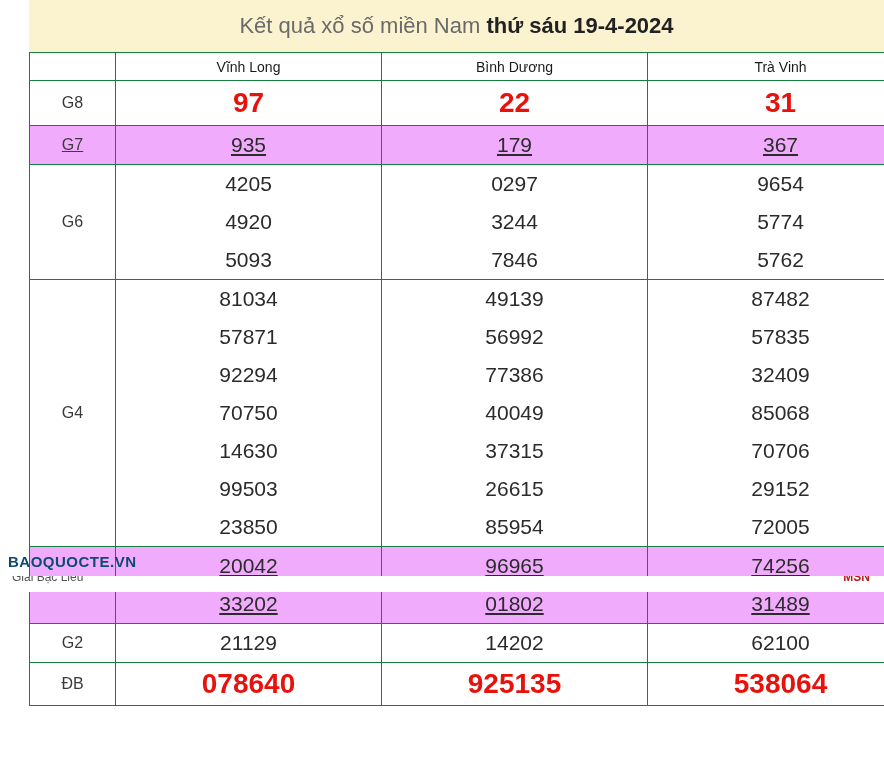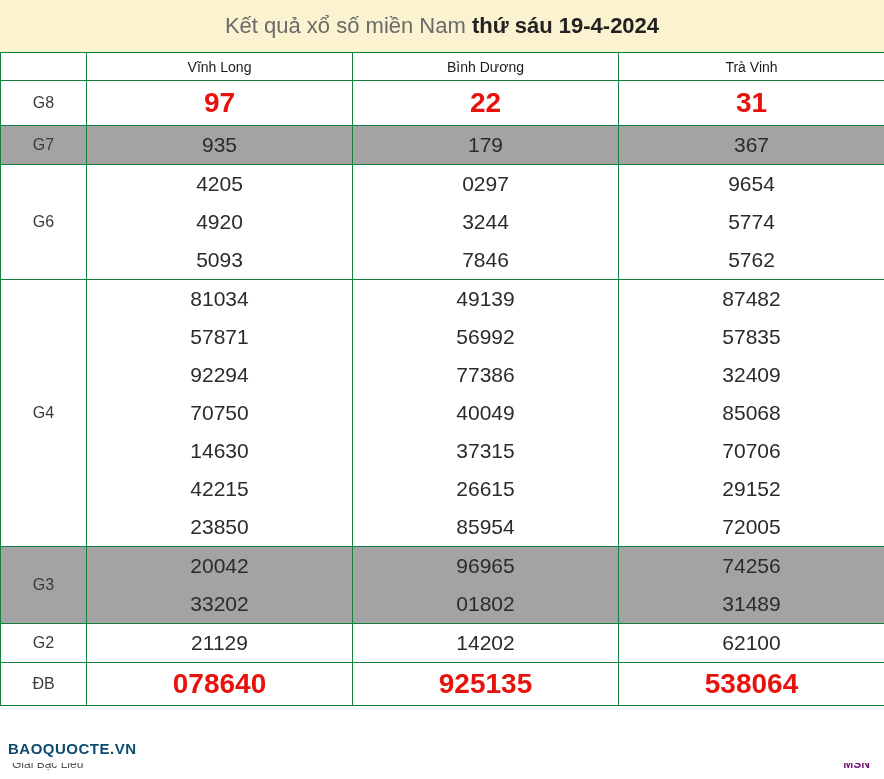--- a/index.html
+++ b/index.html
@@ -9,22 +9,23 @@
   body {
     width: 884px;
     height: 779px;
     background: #ffffff;
     font-family: "Liberation Sans", sans-serif;
     overflow: hidden;
   }
   .page {
     position: relative;
     width: 884px;
-    height: 779px;
+    height: 592px;
     box-sizing: border-box;
+    padding-left: 29px;
   }
   .header {
     height: 52px;
     background: #fbf2cf;
     display: flex;
     align-items: center;
     justify-content: center;
     box-sizing: border-box;
   }
   .header-title {
@@ -83,21 +84,22 @@
     line-height: 44px;
   }
   tr.row-db .num-cell, tr.row-db .num-cell .n {
     color: #e8120d;
     font-size: 28px;
     font-weight: bold;
     height: 42px;
     line-height: 42px;
   }
   tr.alt td {
-    background: #a3a3a3;
+    background: #f0abfc;
+    text-decoration: underline;
   }
   tr.white td {
     background: #ffffff;
   }
   .watermark {
     position: absolute;
     left: 8px;
     bottom: 22px;
     font-size: 15px;
     color: #0c4a6e;
@@ -114,21 +116,21 @@
     background: #ffffff;
     overflow: hidden;
   }
   .bottom-strip .cut {
     font-size: 12px;
     color: #555555;
     position: absolute;
     top: -6px;
   }
   .bottom-strip .cut.left { left: 12px; }
-  .bottom-strip .cut.right { right: 14px; color: #701a75; font-weight: bold;}
+  .bottom-strip .cut.right { right: 14px; color: #b91c1c; font-weight: bold;}
 </style>
 </head>
 <body>
 
 <div class="page">
 
   <div class="header">
     <div class="header-title">
       <span>Kết quả xổ số miền Nam</span>
       <span class="date">thứ sáu 19-4-2024</span>
@@ -194,21 +196,21 @@
         </td>
       </tr>
       <tr class="white">
         <td class="label-cell">G4</td>
         <td class="num-cell">
           <span class="n">81034</span>
           <span class="n">57871</span>
           <span class="n">92294</span>
           <span class="n">70750</span>
           <span class="n">14630</span>
-          <span class="n">42215</span>
+          <span class="n">99503</span>
           <span class="n">23850</span>
         </td>
         <td class="num-cell">
           <span class="n">49139</span>
           <span class="n">56992</span>
           <span class="n">77386</span>
           <span class="n">40049</span>
           <span class="n">37315</span>
           <span class="n">26615</span>
           <span class="n">85954</span>

